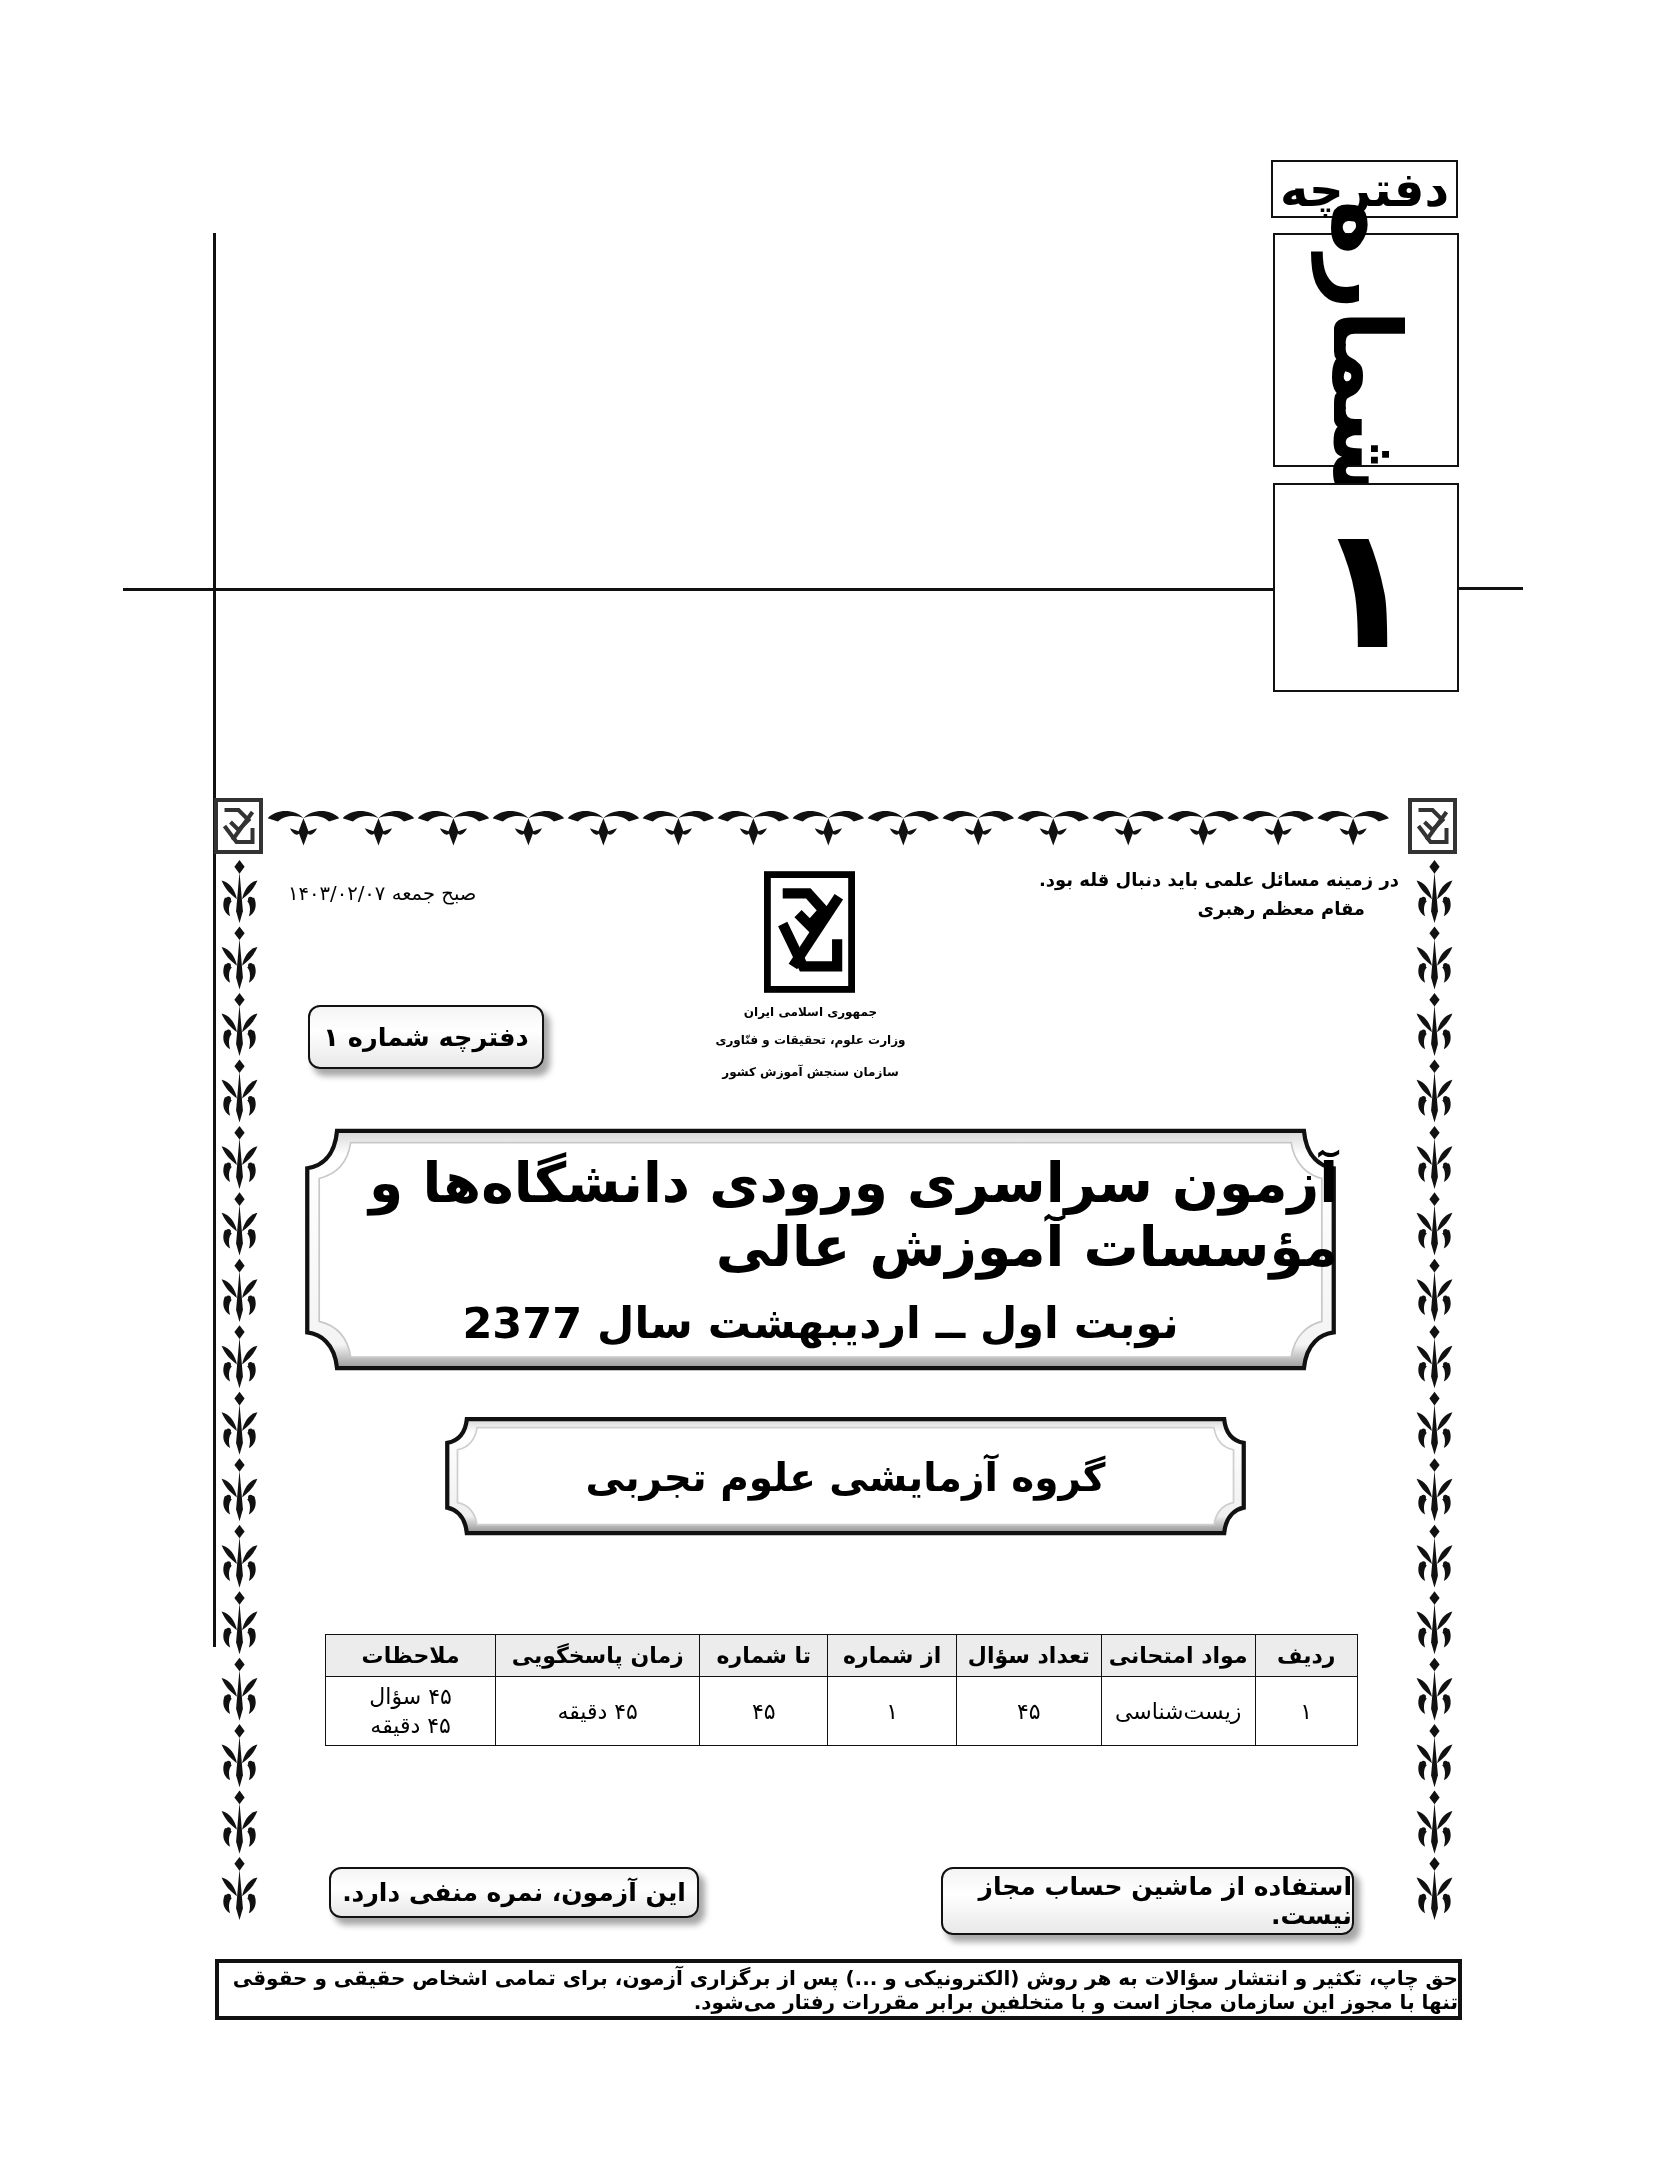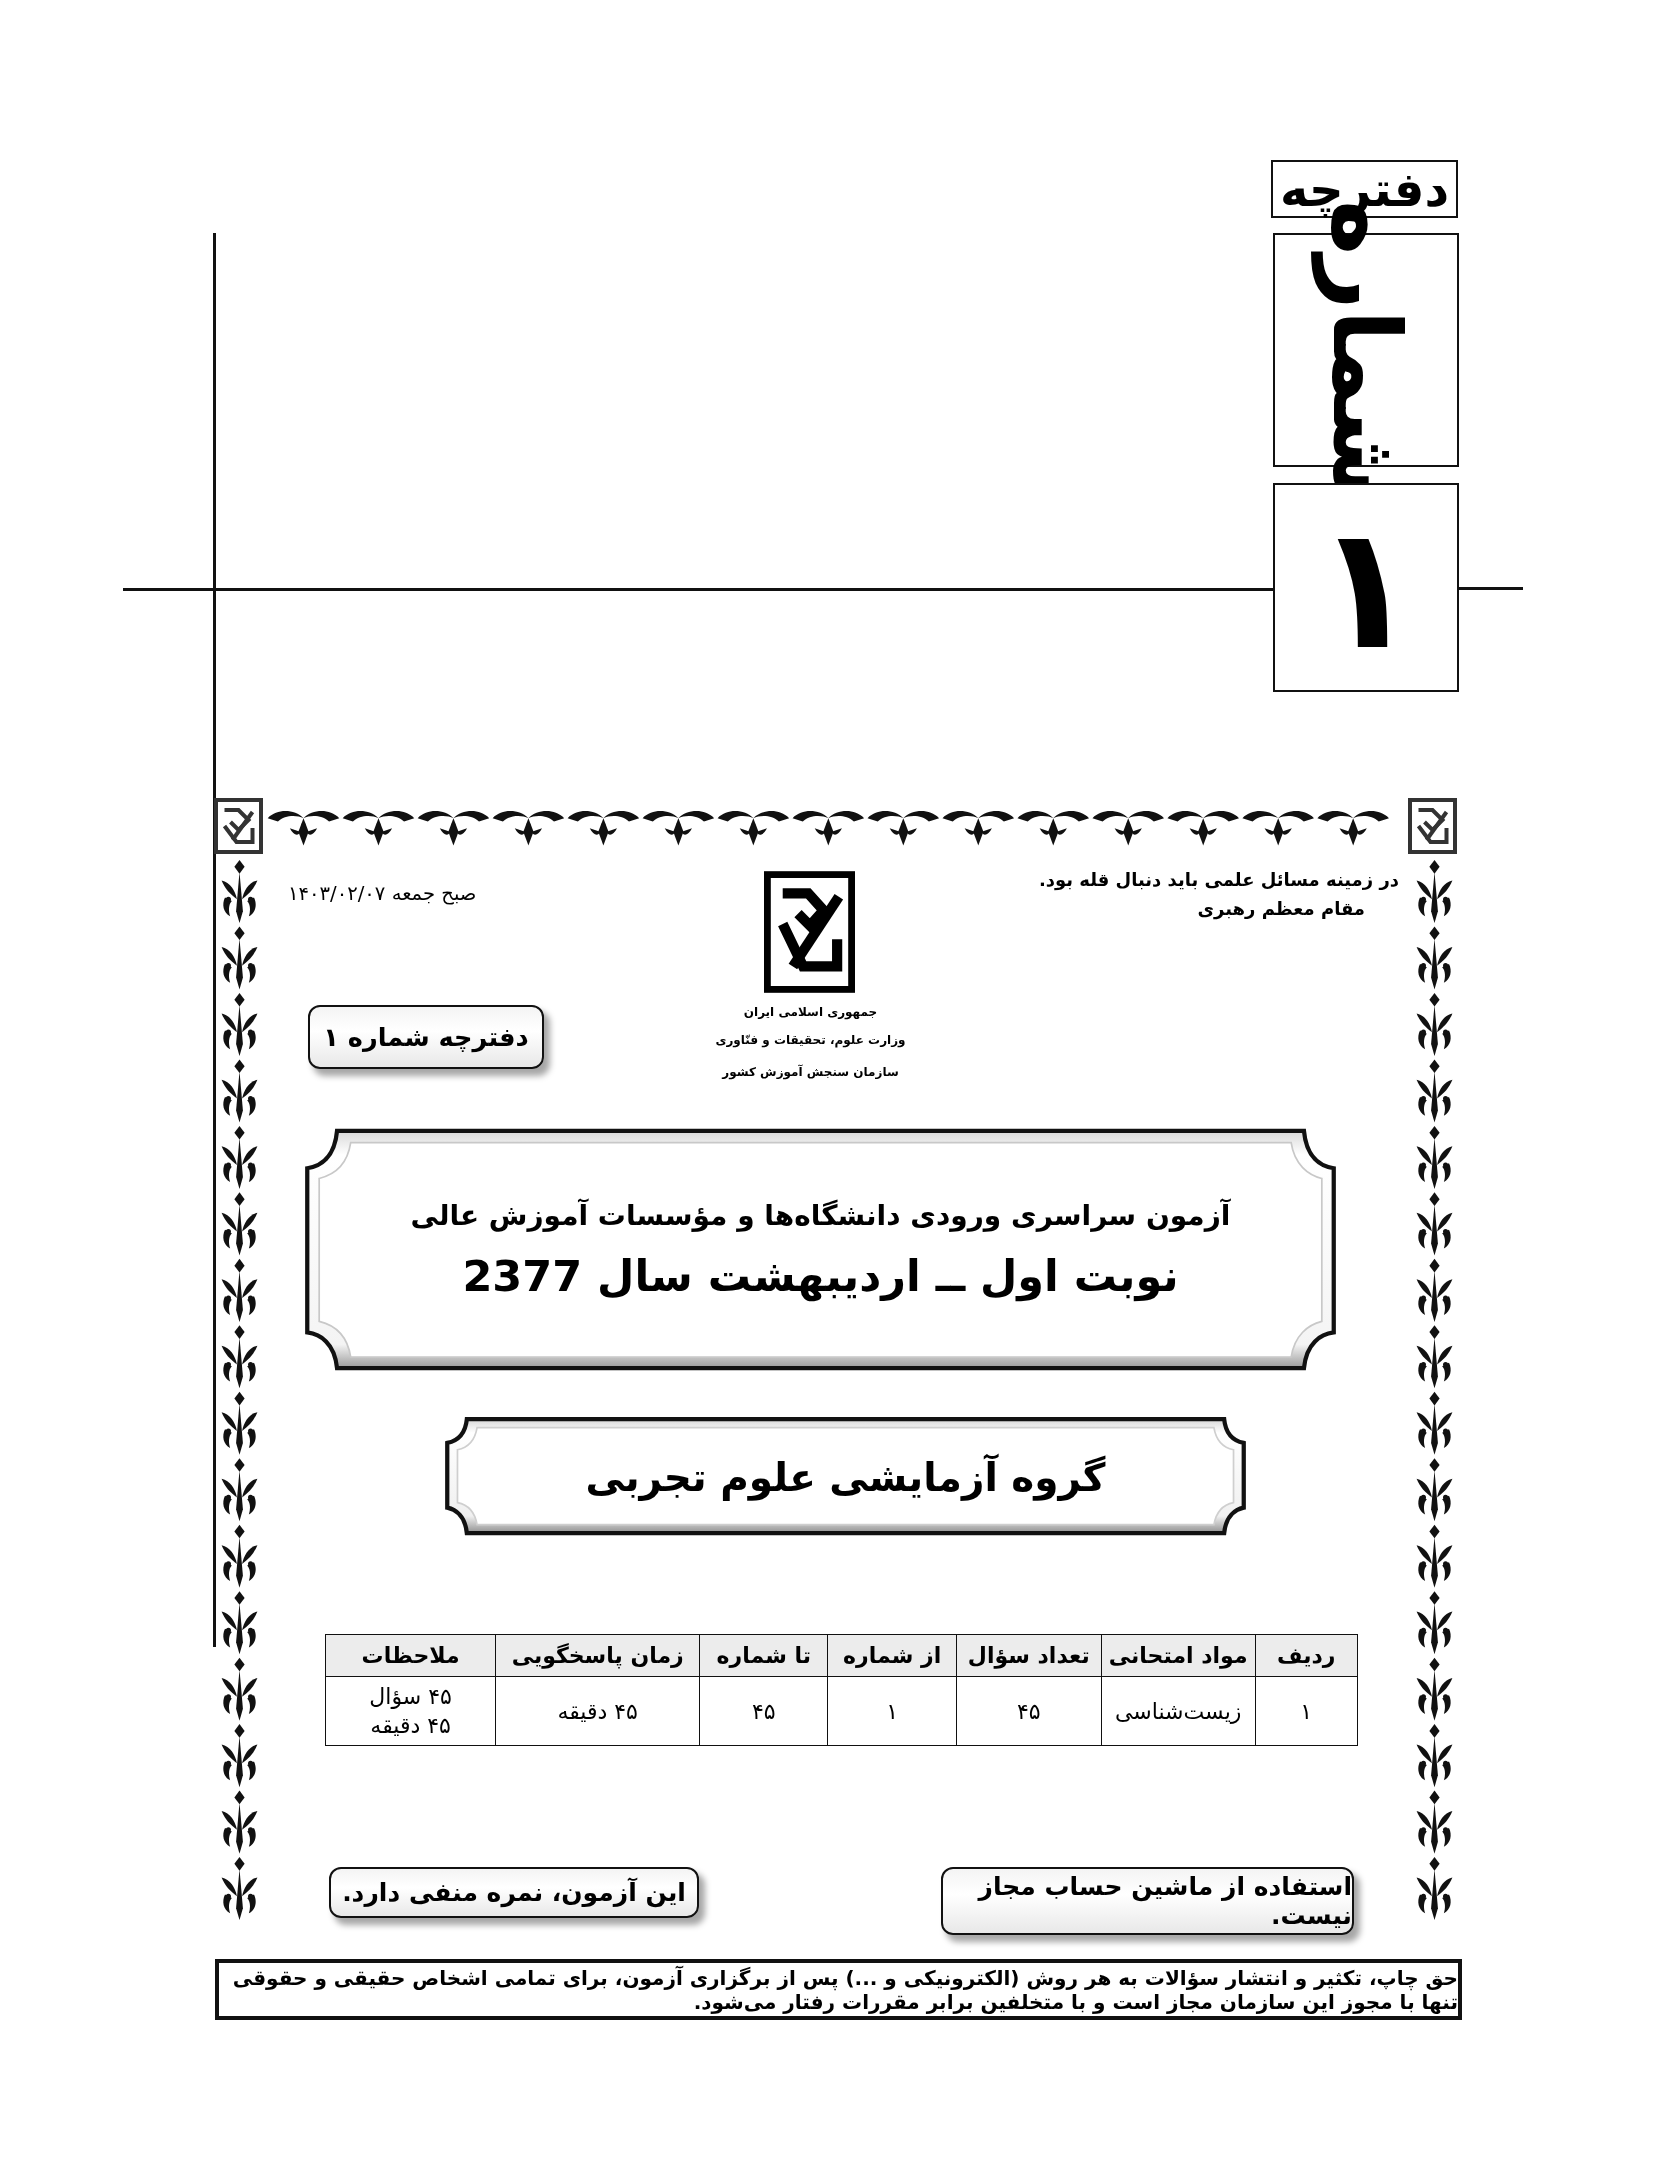--- a/index.html
+++ b/index.html
@@ -187,21 +187,21 @@
         <stop offset="0" stop-color="#d8d8d8"></stop>
           <stop offset="0.1" stop-color="#ffffff"></stop>
         <stop offset="0.9" stop-color="#f4f4f4"></stop>
           <stop offset="1" stop-color="#9a9a9a"></stop>
       </linearGradient>
     </defs>
     <path d="M40 8 L1175 8 C1178 40 1195 50 1210 52 L1210 245 C1195 247 1178 257 1175 287 L40 287 C37 257 20 247 5 245 L5 52 C20 50 37 40 40 8 Z" fill="url(#bg1)" stroke="#111" stroke-width="5"></path>
     <path d="M56 22 L1160 22 C1164 48 1180 60 1196 64 L1196 232 C1180 236 1164 248 1160 274 L56 274 C52 248 36 236 19 232 L19 64 C36 60 52 48 56 22 Z" fill="#ffffff" stroke="#c8c8c8" stroke-width="2"></path>
   </svg>
   <div class="inner">
-    <div style="font-size:28px;margin-bottom:19px;">آزمون سراسری ورودی دانشگاه‌ها و مؤسسات آموزش عالی</div>
+    <div style="font-size:55px;margin-bottom:19px;">آزمون سراسری ورودی دانشگاه‌ها و مؤسسات آموزش عالی</div>
     <div style="font-size:43px;">نوبت اول ــ اردیبهشت سال 2377</div>
   </div>
 </div>
 
 <div class="banner" style="left:443px;top:1414px;width:805px;height:126px;">
   <svg viewBox="0 0 945 148" preserveAspectRatio="none">
     <defs>
       <linearGradient id="bg2" x1="0" y1="0" x2="0" y2="1">
         <stop offset="0" stop-color="#d8d8d8"></stop>
           <stop offset="0.12" stop-color="#ffffff"></stop>

